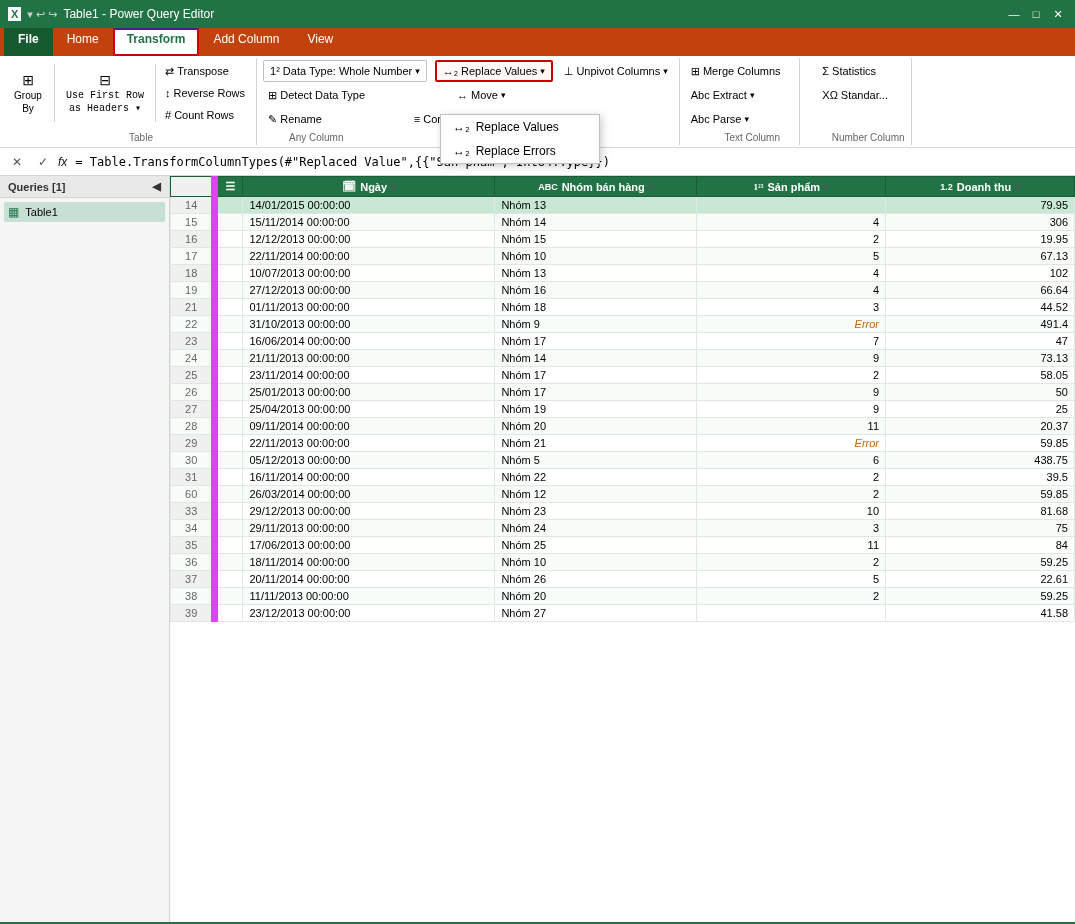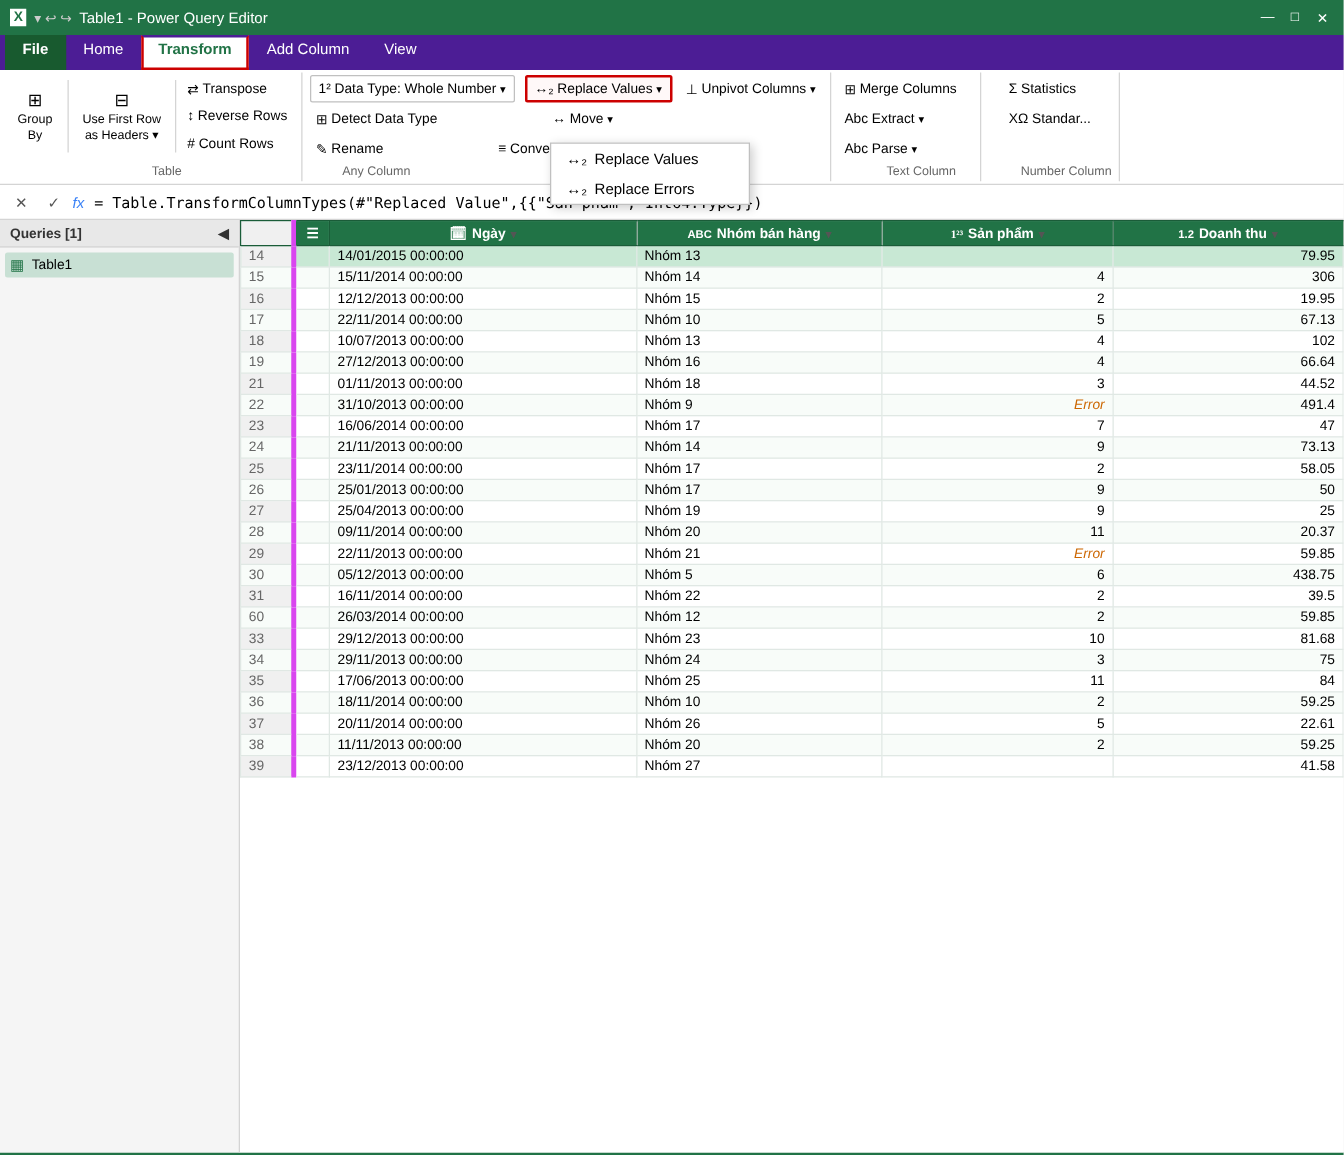--- a/index.html
+++ b/index.html
@@ -24,21 +24,21 @@
       margin-right: 6px;
     }
     .title-bar .title-text { flex: 1; text-align: left; font-size: 12px; }
     .title-controls { display: flex; gap: 4px; }
     .title-controls span { width: 18px; height: 18px; display: flex; align-items: center; justify-content: center; font-size: 11px; cursor: pointer; }
 
     
     .ribbon-tabs {
       display: flex;
       align-items: flex-end;
-      background: #4c1d95;
+      background: #c2410c;
       padding-left: 4px;
     }
     .ribbon-tab {
       padding: 4px 14px;
       font-size: 12px;
       cursor: pointer;
       color: white;
       background: transparent;
       border: none;
       height: 28px;
@@ -174,31 +174,31 @@
       color: #555;
     }
     .formula-bar-input {
       flex: 1;
       border: none;
       outline: none;
       font-size: 12px;
       font-family: Consolas, monospace;
       color: #000;
     }
-    .fx-label { color: #3b82f6; font-style: italic; margin-right: 4px; }
+    .fx-label { color: #0f172a; font-style: italic; margin-right: 4px; }
 
     
     .main-area {
       display: flex;
       height: calc(924px - 28px - 90px - 28px - 32px);
     }
 
     
     .queries-panel {
-      width: 192px;
+      width: 170px;
       background: #f5f5f5;
       border-right: 1px solid #d4d4d4;
       display: flex;
       flex-direction: column;
     }
     .queries-header {
       background: #e8e8e8;
       padding: 4px 8px;
       font-size: 11px;
       font-weight: bold;
@@ -257,21 +257,22 @@
     }
     .data-table td {
       border: 1px solid #e0e8e4;
       padding: 2px 6px;
       white-space: nowrap;
     }
     .data-table tr:nth-child(even) td { background: #f8fcf9; }
     .data-table .row-num {
       background: #f0f0f0;
       color: #666;
-      border-right: 4px solid #d946ef;
+      text-align: center;
+      border-right: 7px solid #d946ef;
       min-width: 28px;
     }
     .col-date { min-width: 160px; text-align: left; }
     .col-nhom { min-width: 120px; }
     .col-sanpham { min-width: 120px; text-align: right; }
     .col-doanhthu { min-width: 120px; text-align: right; }
     .error-text { color: #cc6600; font-style: italic; }
 
     .th-content {
       display: flex;
@@ -330,21 +331,21 @@
 
   <div class="ribbon-group">
     <div class="ribbon-buttons-row">
       <div class="ribbon-btn-large">
         <span class="ribbon-icon">⊞</span>
         <span style="font-size:10px; text-align:center;">Group<br>By</span>
       </div>
       <div class="ribbon-divider"></div>
       <div class="ribbon-btn-large" style="font-size:10px; text-align:center; min-width:56px;">
         <span class="ribbon-icon">⊟</span>
-        <span style="font-size:10px;">Use First Row<br>as Headers ▾</span>
+        <span style="font-size:10px;font-family:Liberation Mono, monospace;">Use First Row<br>as Headers ▾</span>
       </div>
       <div class="ribbon-divider"></div>
       <div class="ribbon-buttons-col">
         <div class="ribbon-btn-small">
           <span>⇄</span>
           <span>Transpose</span>
         </div>
         <div class="ribbon-btn-small">
           <span>↕</span>
           <span>Reverse Rows</span>

